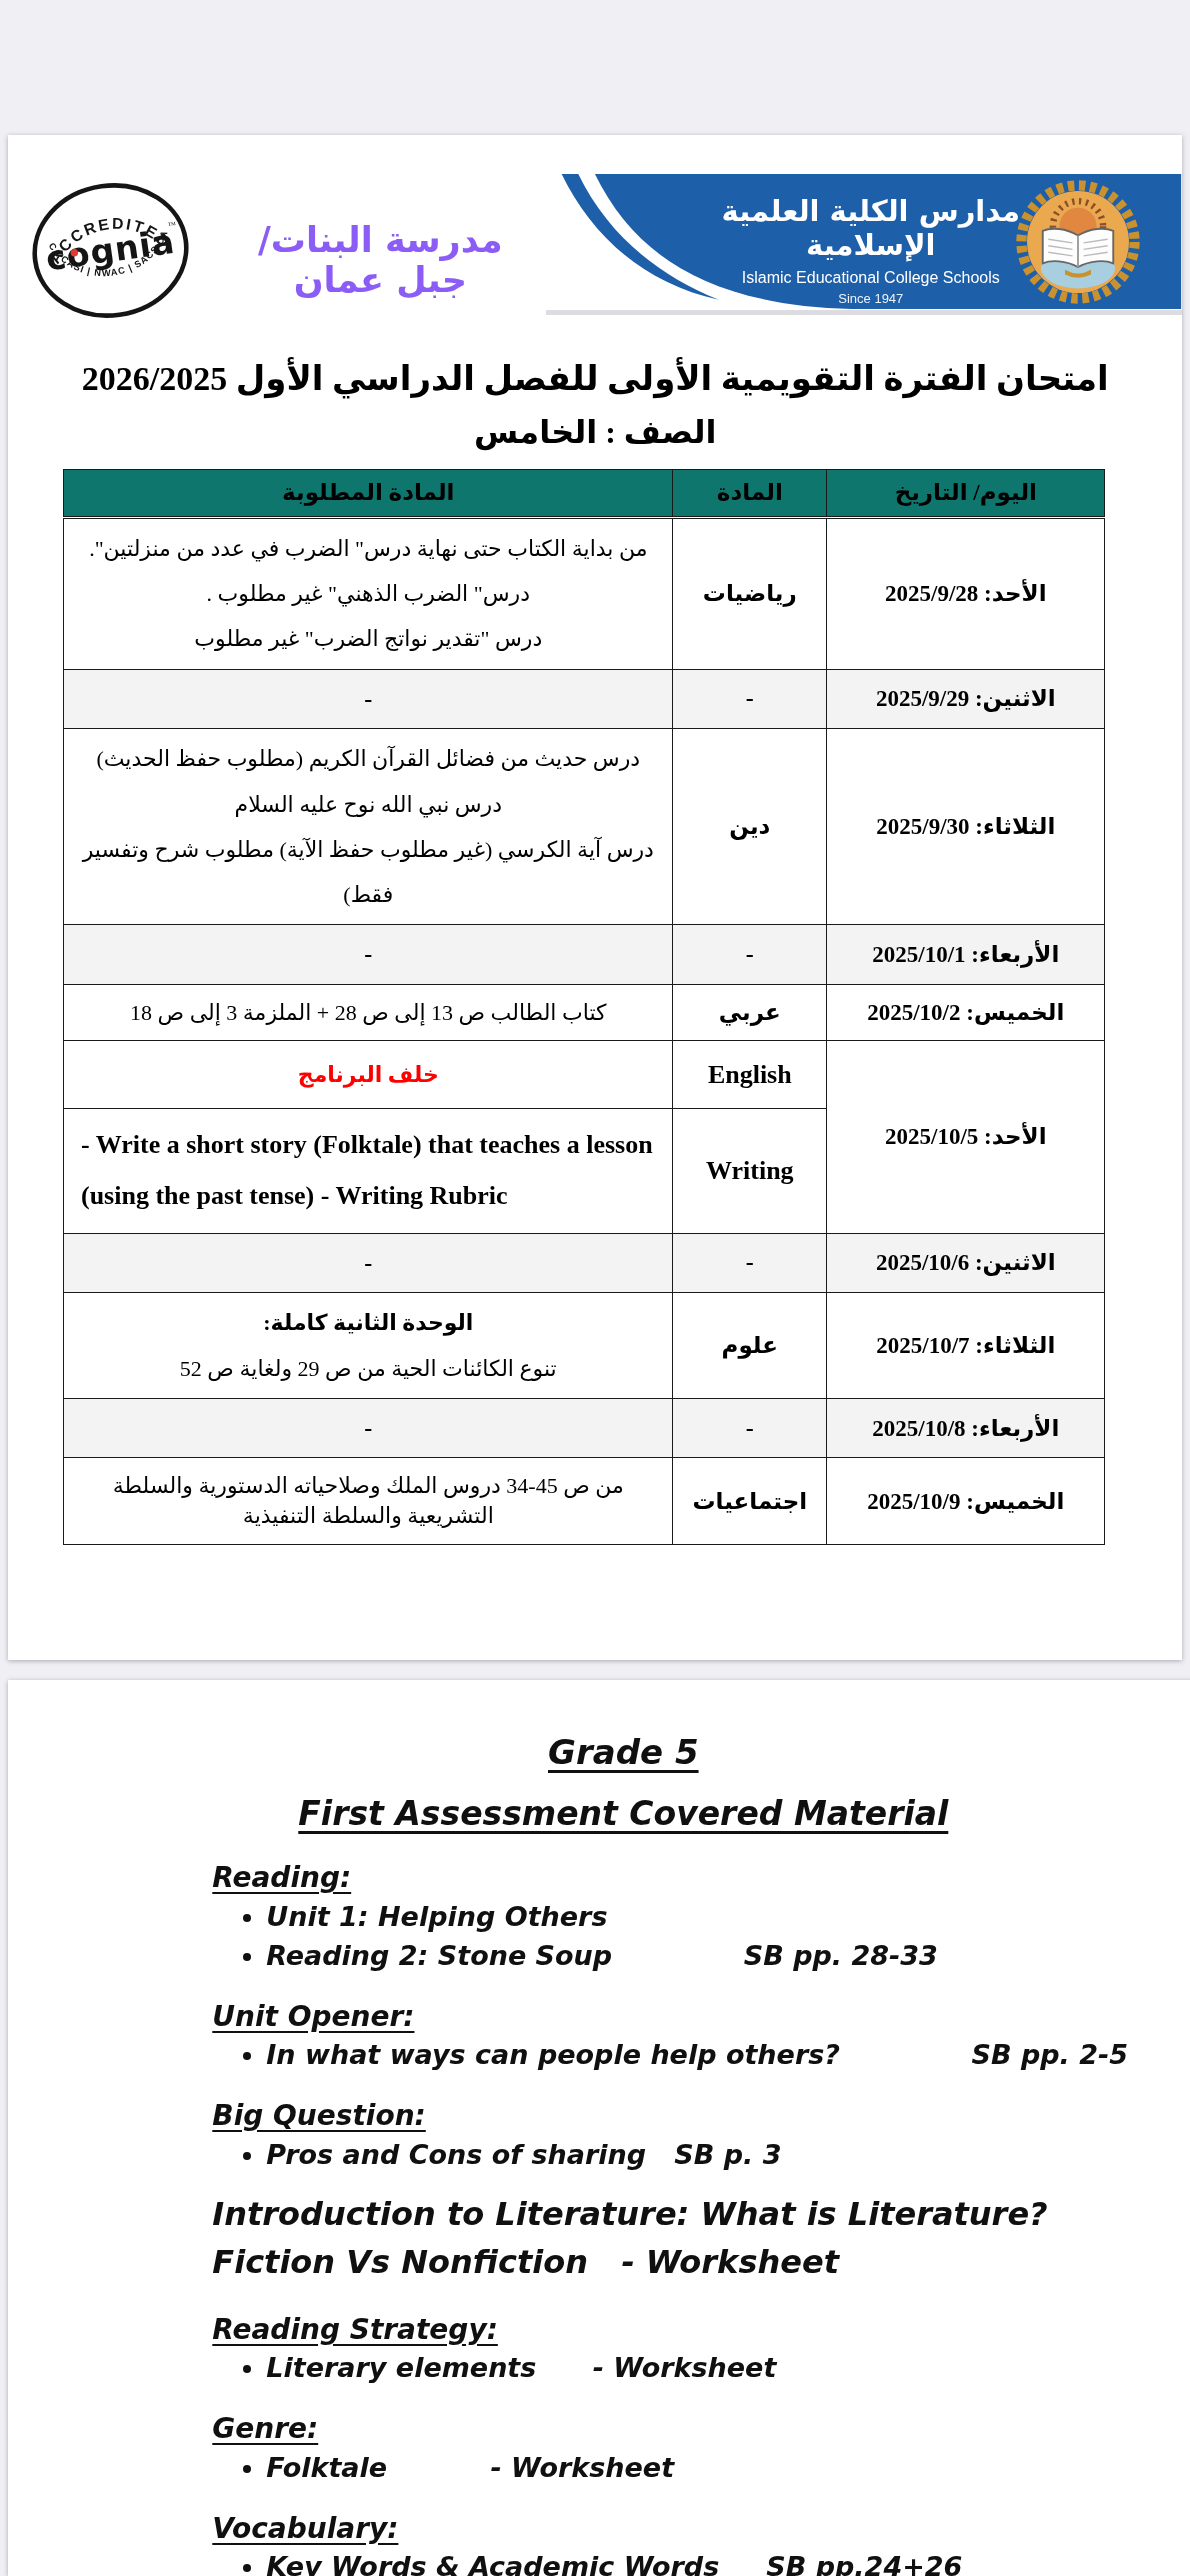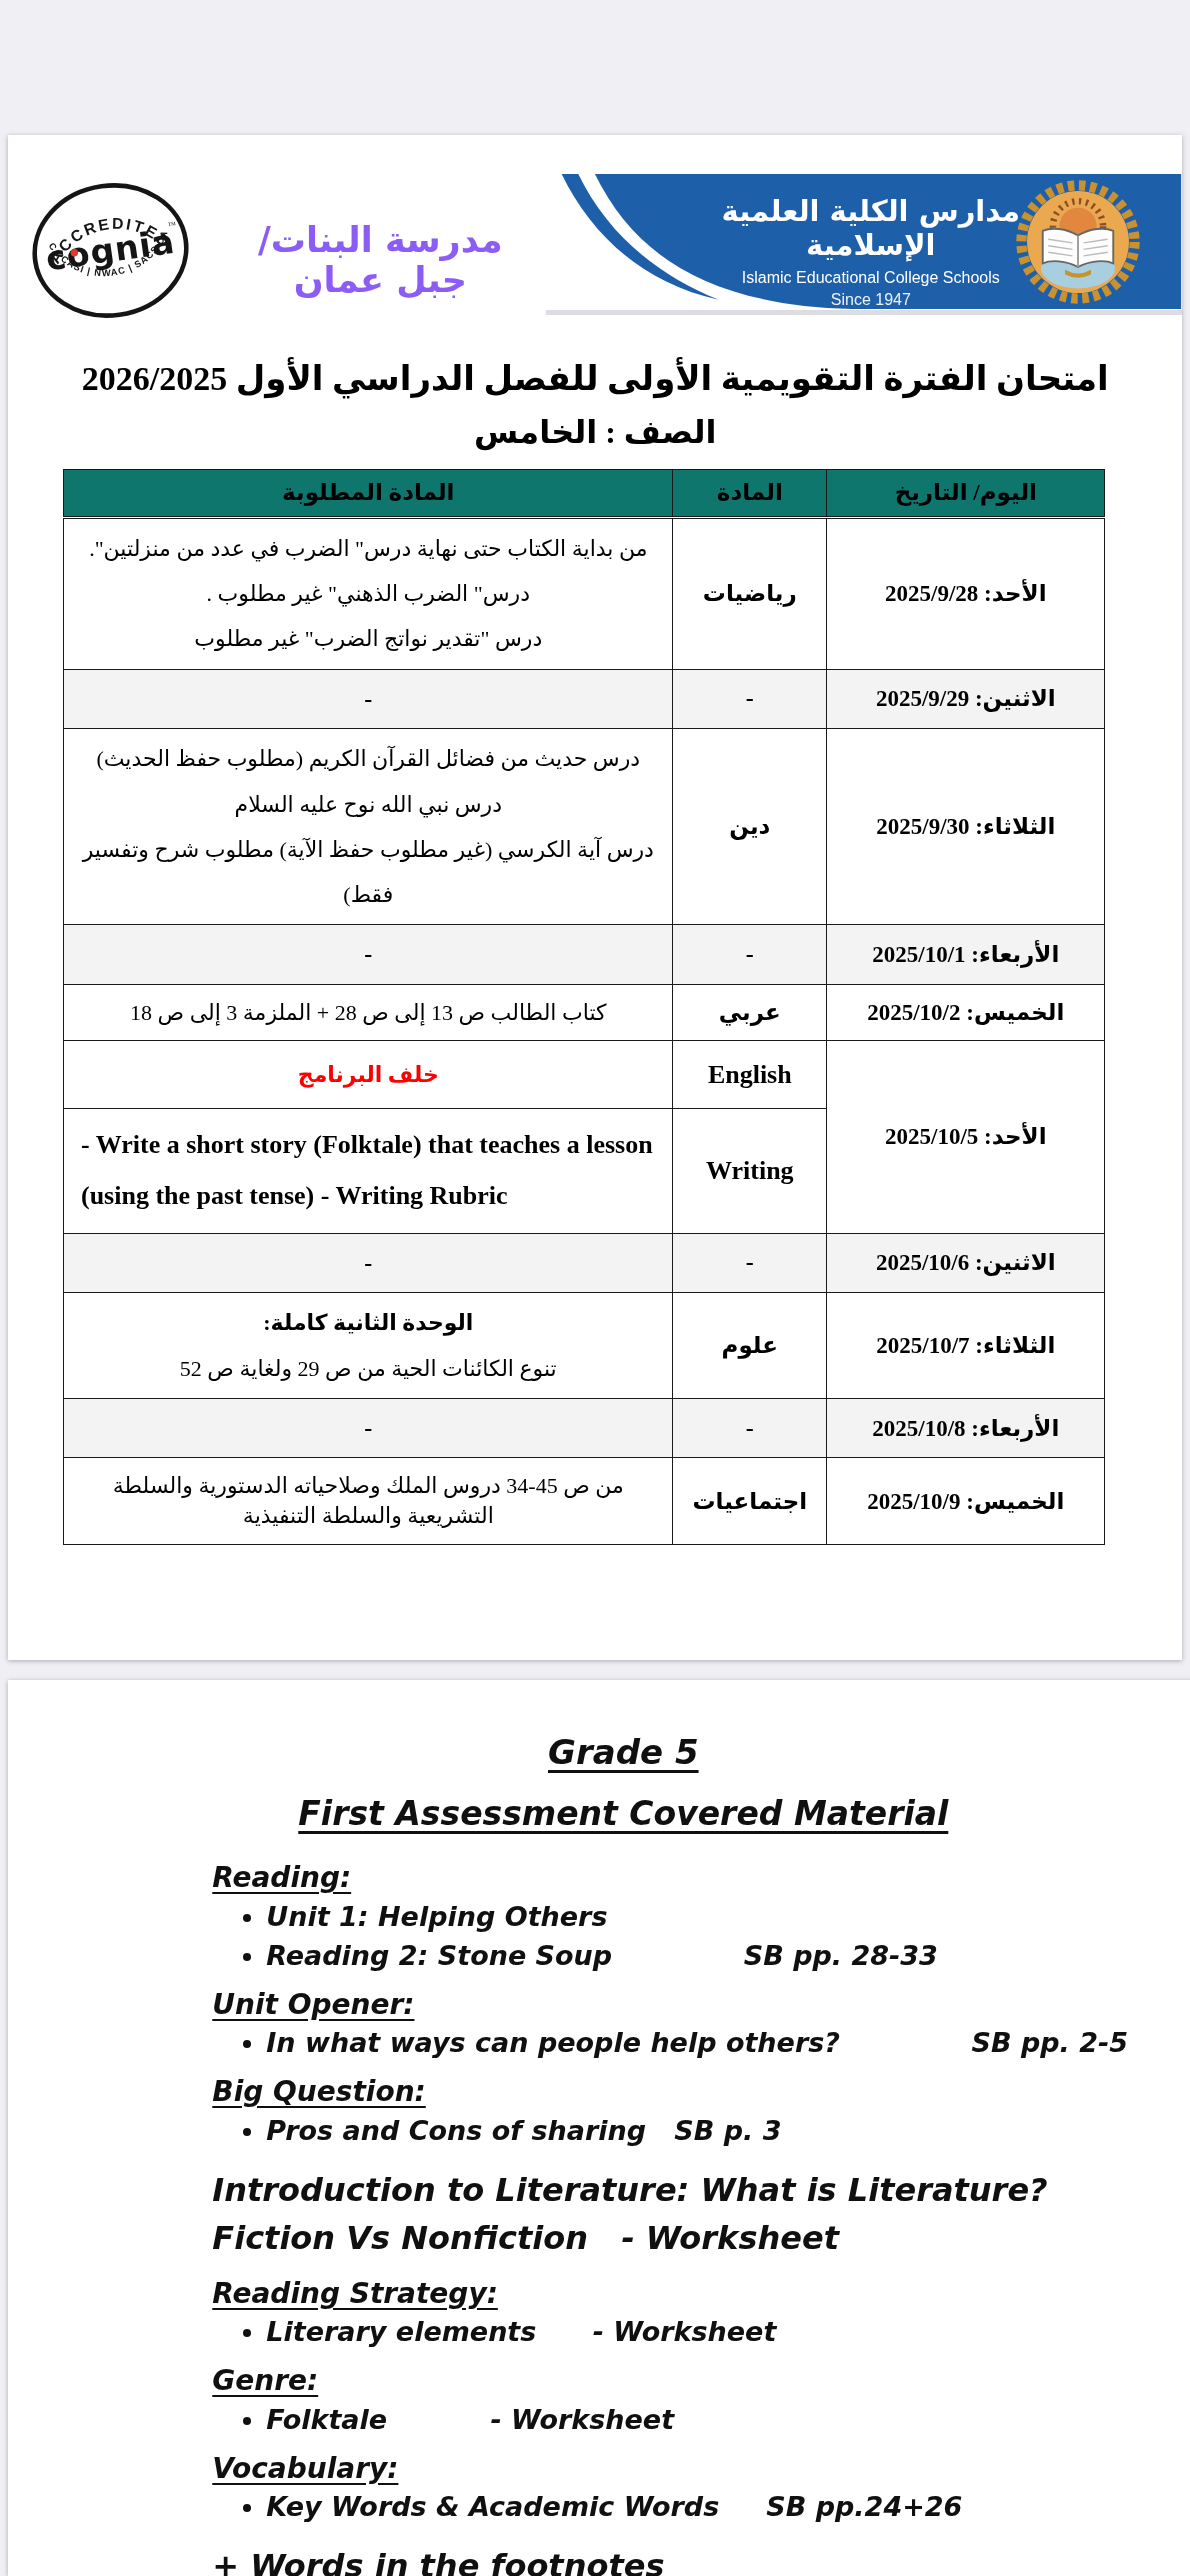--- a/index.html
+++ b/index.html
@@ -23,21 +23,21 @@
     font-family:"DejaVu Sans",sans-serif;
   }
   .banner{position:absolute;left:538px;top:39px;width:636px;height:135px;}
   .banner svg.swoosh{position:absolute;left:0;top:0;}
   .banner-text{
     position:absolute;left:139px;top:20.4px;width:371px;text-align:center;
     color:#ffffff;
   }
   .banner-arabic{font-size:29px;font-weight:bold;direction:rtl;font-family:"DejaVu Sans",sans-serif;}
   .banner-english{font-size:16px;margin-top:6.5px;font-family:"Liberation Sans",sans-serif;}
-  .banner-since{font-size:16px;margin-top:4.6px;opacity:.92;font-family:"Liberation Sans",sans-serif;}
+  .banner-since{font-size:13px;margin-top:4.6px;opacity:.92;font-family:"Liberation Sans",sans-serif;}
   .emblem{position:absolute;left:468px;top:3.7px;width:128px;height:128px;}
   .banner-underline{
     position:absolute;left:538px;top:175px;width:636px;height:4.6px;background:#dcdce1;
   }
 
   
   .doc-title{position:absolute;left:0;top:223px;width:100%;text-align:center;direction:rtl;color:#000;}
   .doc-title .t1{font-size:34px;font-weight:bold;}
   .doc-title .t2{font-size:32px;font-weight:bold;margin-top:15px;}
 
@@ -67,21 +67,21 @@
     font-weight:bold;font-size:26px;line-height:1.95;padding:11px 16.7px;
   }
   td.eng-cell{padding:11px 0;}
 
   
   .p2{font-family:"DejaVu Sans",sans-serif;font-style:italic;color:#101010;}
   .p2-title{text-align:center;font-weight:bold;text-decoration:underline;text-underline-offset:5.6px;}
   #t1{font-size:34px;margin-top:52px;}
   #t2{font-size:33px;margin-top:22px;}
   .p2-content{margin:28px 65px 0 176px;}
-  .sec{margin-top:15px;font-style:italic;}
+  .sec{margin-top:27px;font-style:italic;}
   .sec-h{font-size:28px;font-weight:bold;text-decoration:underline;text-underline-offset:4.6px;}
   .sec ul{margin:5.6px 0 0 0;padding-left:54px;list-style:disc;}
   .sec li{font-size:27px;margin-top:5.6px;line-height:1.25;white-space:pre-wrap;font-weight:bold;}
   .sec-p{font-size:32px;margin-top:18.5px;line-height:1.5;white-space:pre-wrap;font-weight:bold;}
 </style>
 </head>
 <body>
 
 <div class="page" id="page1">
 

